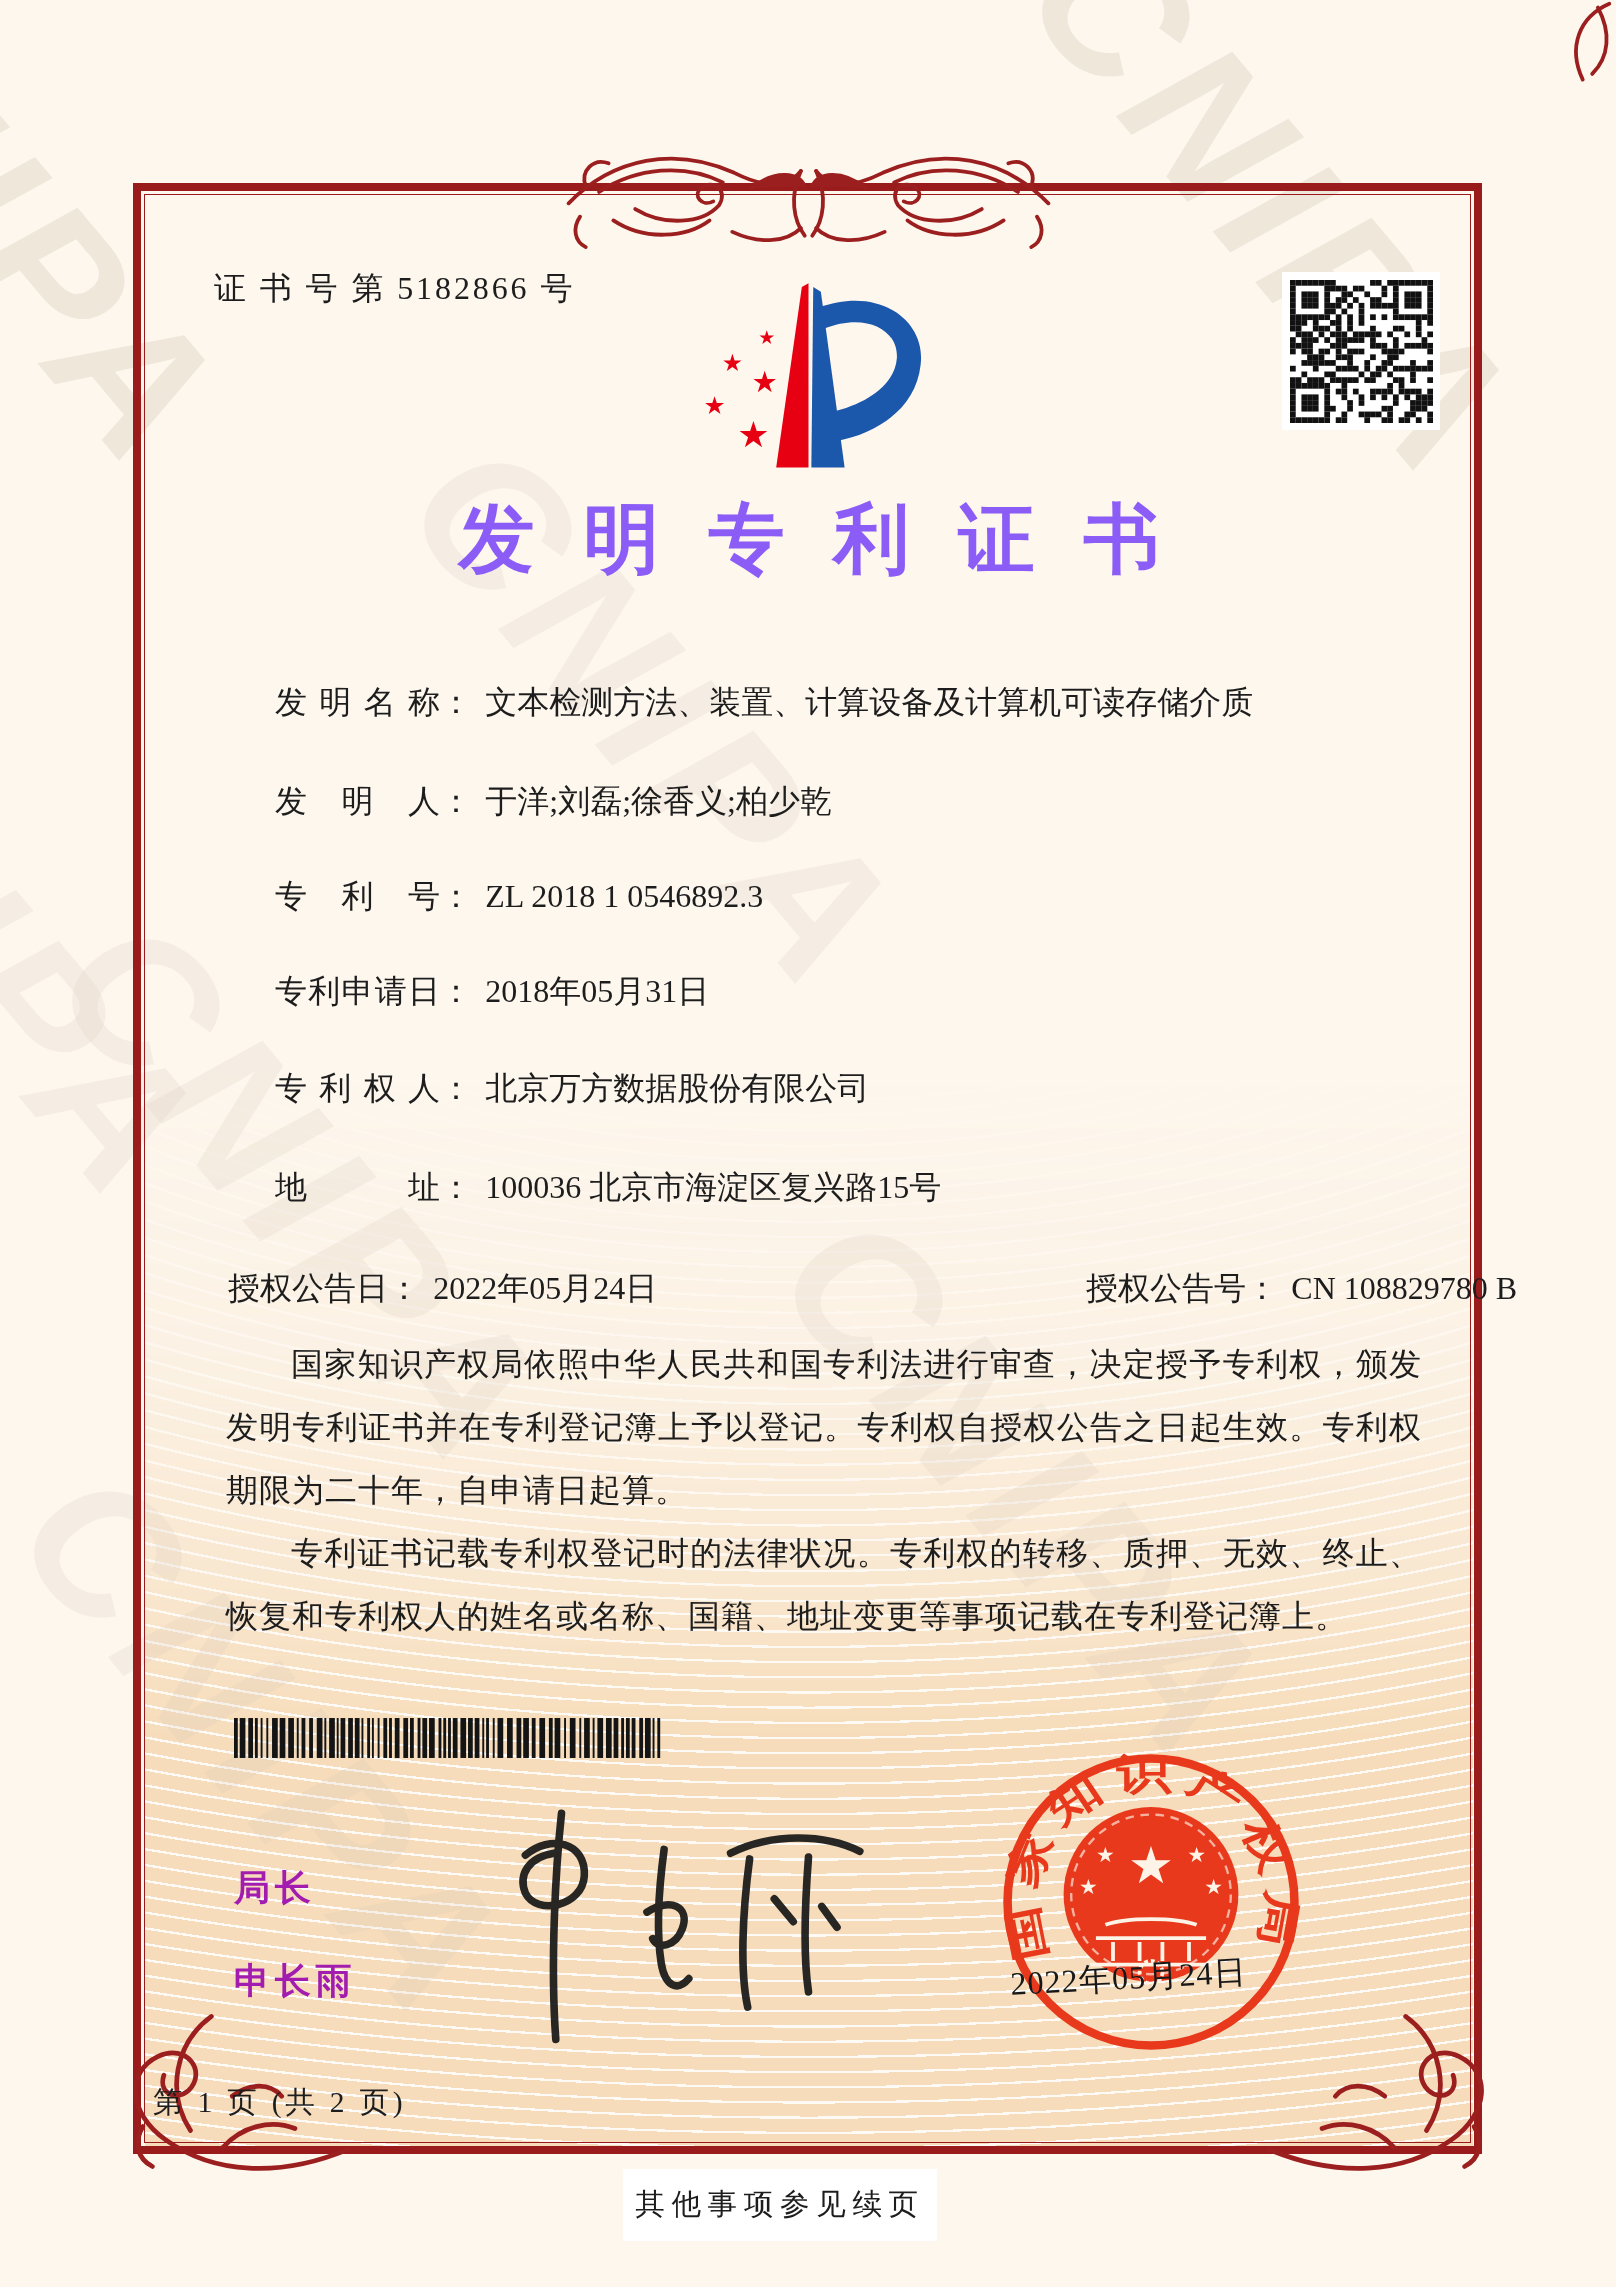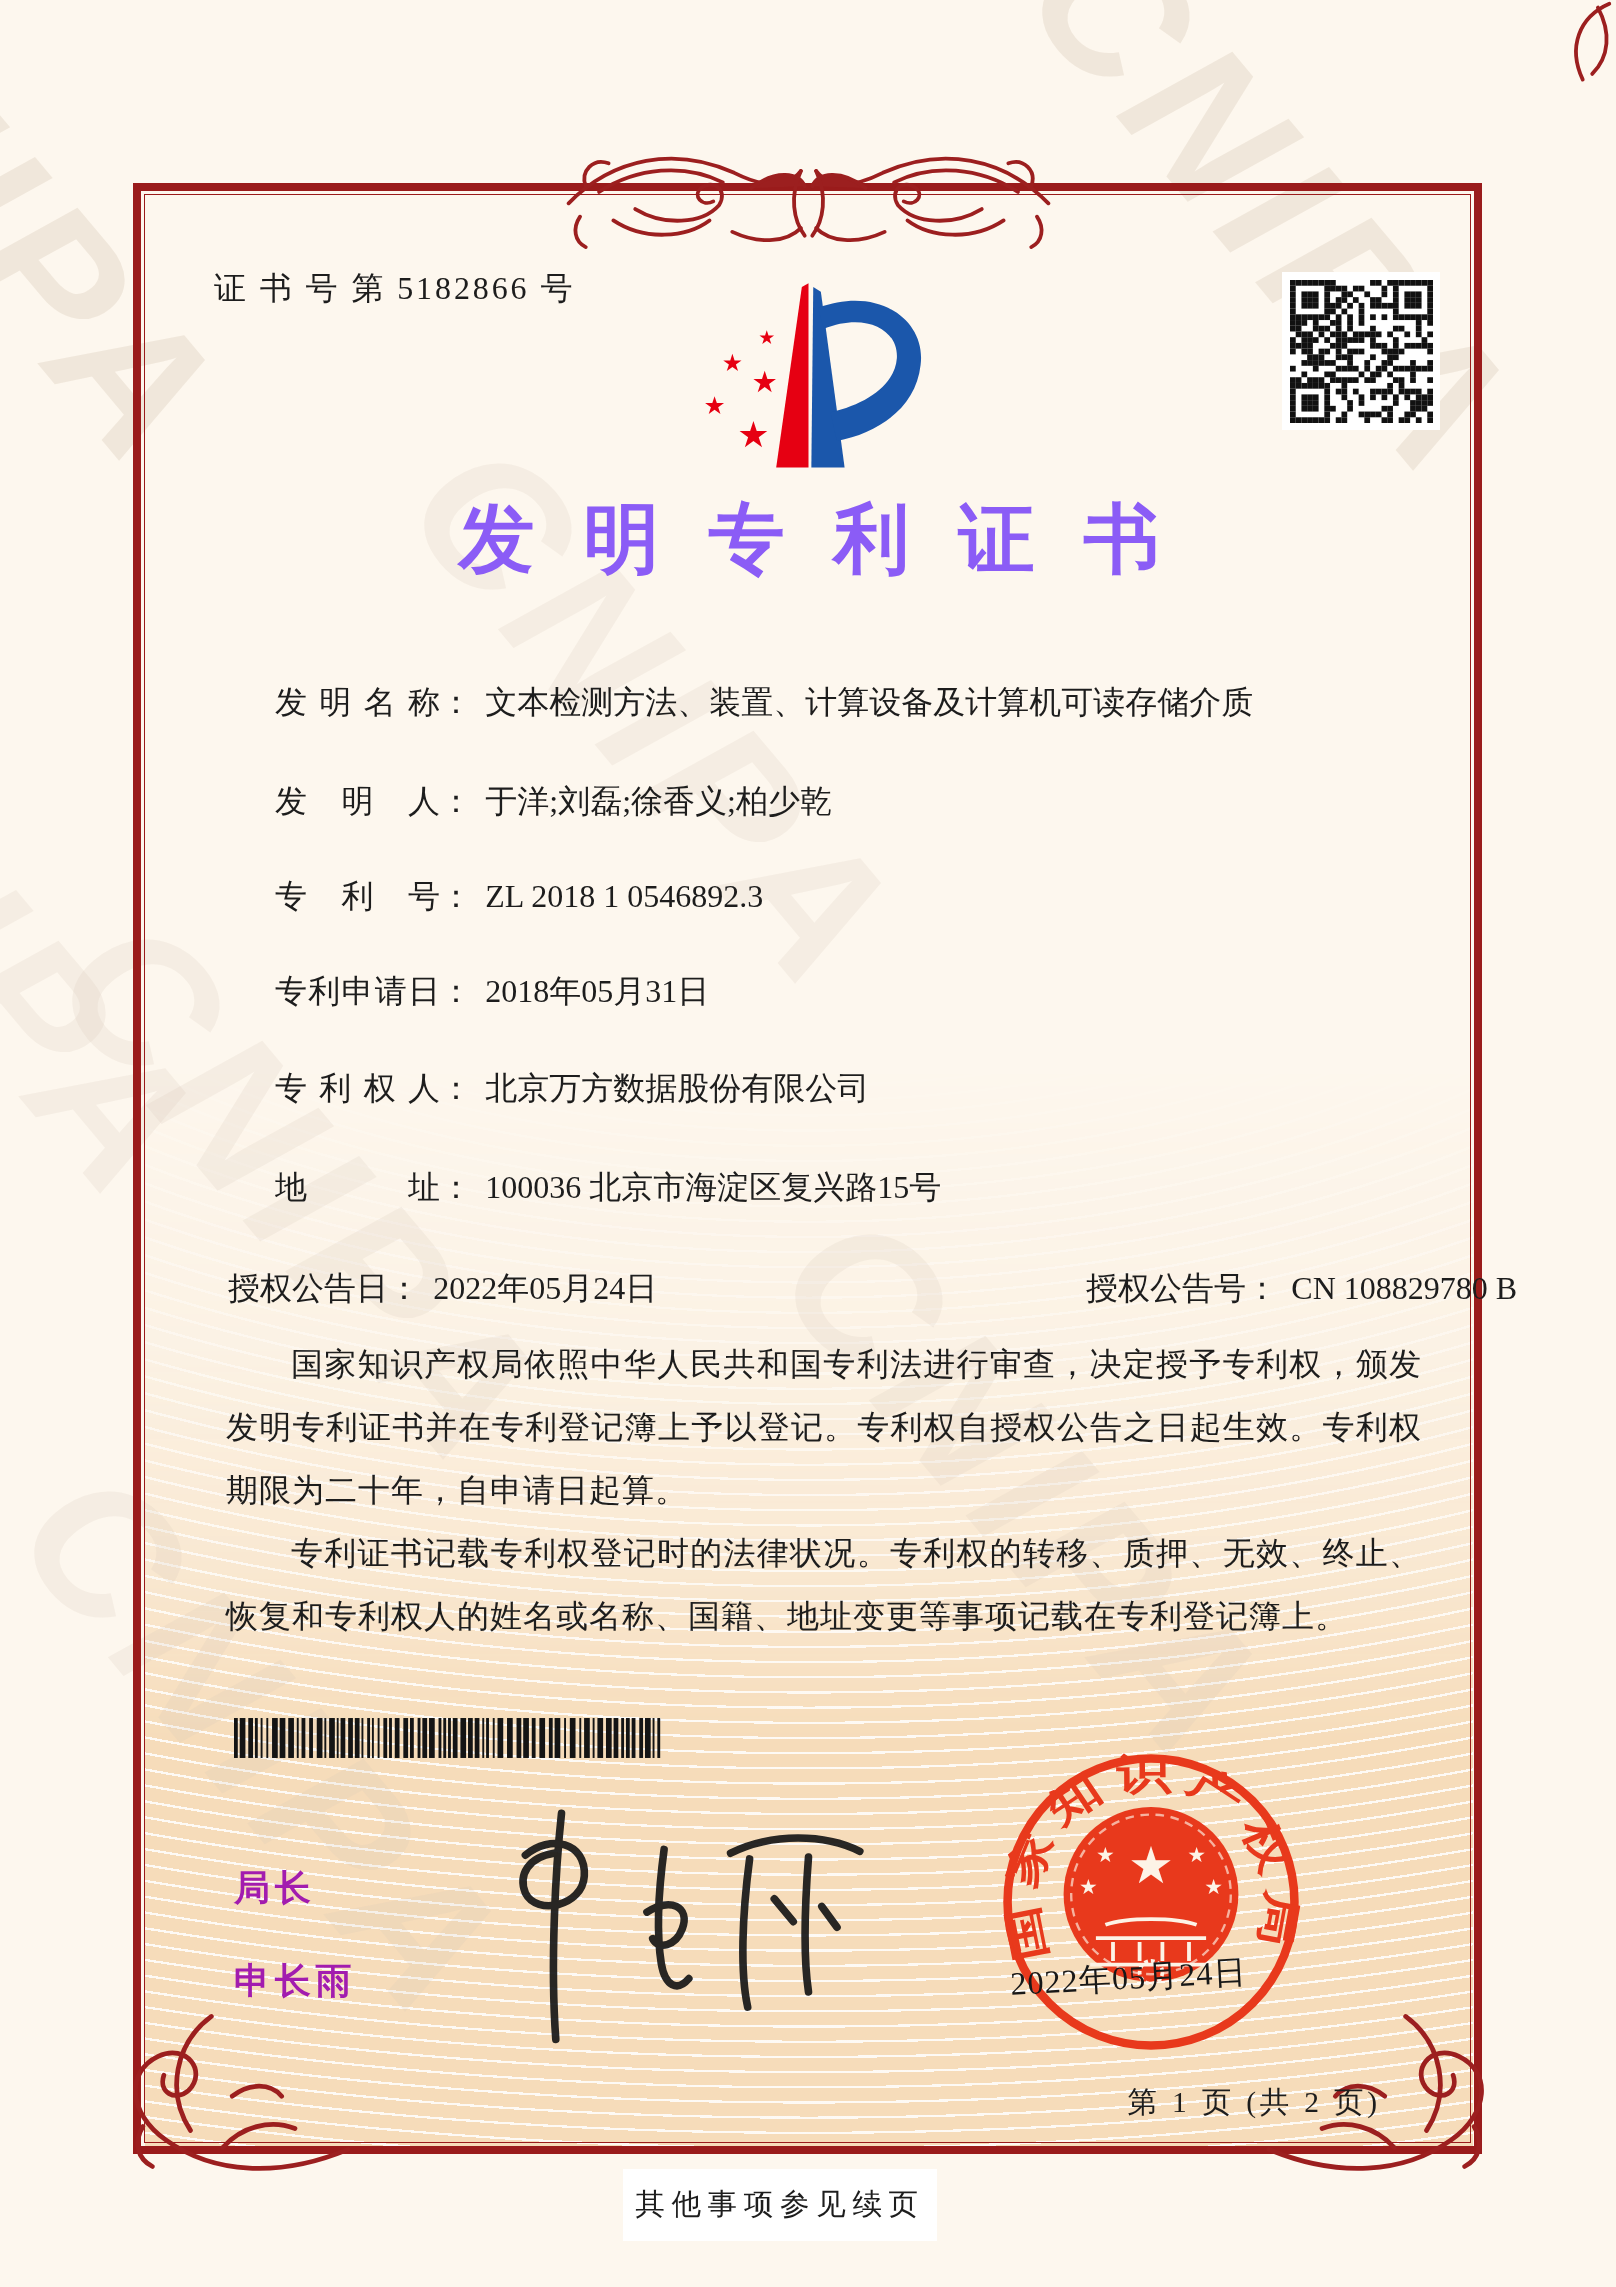--- a/index.html
+++ b/index.html
@@ -58,22 +58,22 @@
     position:absolute;left:226px;top:1333px;width:1196px;
     font-size:32px;line-height:63px;letter-spacing:1px;text-align:justify;
   }
   .paras p{margin:0;text-indent:65px;}
   .barcode{position:absolute;left:234px;top:1718px;width:430px;height:40px;}
   .signer{position:absolute;left:234px;top:1864px;font-family:"Liberation Sans","DejaVu Sans",sans-serif;
           font-size:36px;font-weight:600;letter-spacing:4.8px;color:#a21caf;}
   .signer .name{display:block;margin-top:44px;}
   .signature{position:absolute;left:495px;top:1800px;}
   .seal{position:absolute;left:999px;top:1750px;z-index:5;mix-blend-mode:multiply;}
-  .page-footer{position:absolute;left:145px;top:2083px;width:1236px;text-align:right;
-               font-size:29.5px;letter-spacing:3.8px;}
+  .page-footer{position:absolute;left:145px;top:2083px;width:1236px;text-align:left;
+               font-size:29.5px;letter-spacing:3.8px;padding-left:8px;}
   .cont-note{
     position:absolute;left:623px;top:2169px;width:314px;height:72px;z-index:5;
     background:#ffffff;display:flex;align-items:center;justify-content:center;
     font-size:29.5px;letter-spacing:6.7px;
   }
 </style>
 </head>
 <body>
 
 <div class="waves"></div>

